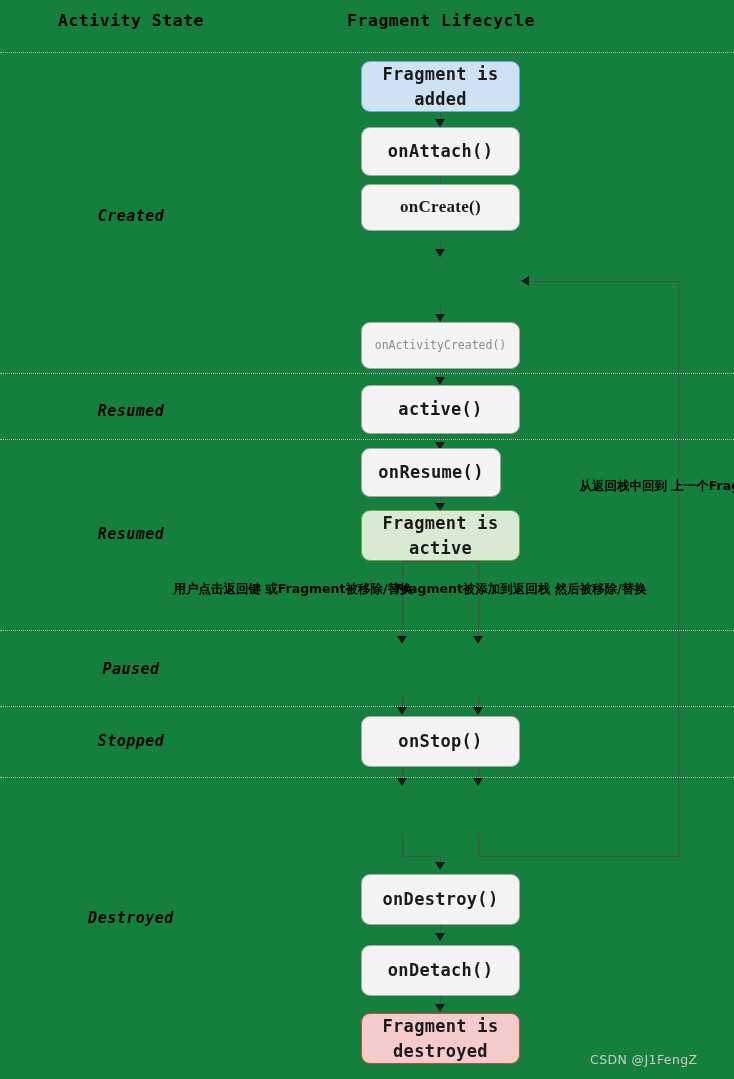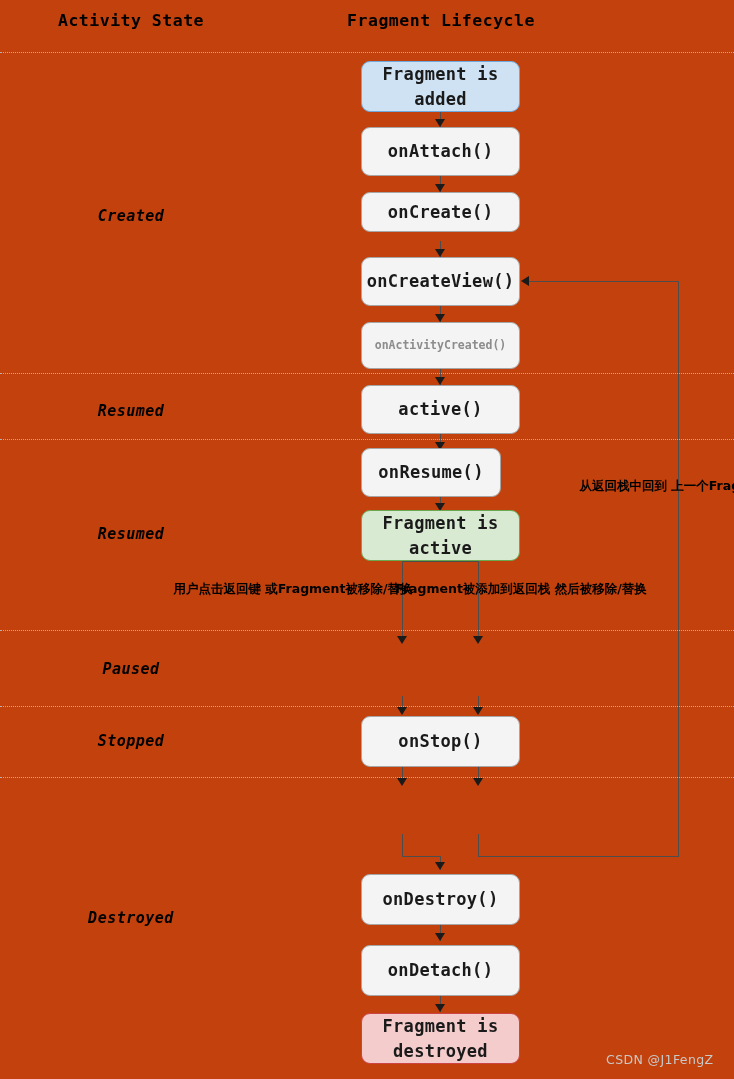--- a/index.html
+++ b/index.html
@@ -4,21 +4,21 @@
 <style>
   html, body {
     margin: 0;
     padding: 0;
     background: #ffffff;
   }
   #canvas {
     position: relative;
     width: 734px;
     height: 1079px;
-    background: #c2410c;
+    background: #15803d;
     overflow: hidden;
     font-family: "DejaVu Sans Mono", "Liberation Mono", monospace;
   }
 
   
   .col-header {
     position: absolute;
     font-family: "DejaVu Sans Mono", "Liberation Mono", monospace;
     font-size: 16.5px;
     font-weight: 700;
@@ -81,21 +81,21 @@
   .node.terminal-active {
     background: #d9ead3;
     border-color: #6aa84f;
   }
   .node.terminal-destroyed {
     background: #f4cccc;
     border-color: #cc4444;
   }
   .node.deprecated {
     font-size: 11.5px;
-    font-weight: 700;
+    font-weight: 400;
     color: #8c8c8c;
     letter-spacing: 0px;
   }
   .node .two-line {
     display: block;
   }
 
   
   .vline {
     position: absolute;
@@ -232,27 +232,24 @@
     <span>
       <span class="two-line">Fragment is</span>
       <span class="two-line">added</span>
     </span>
   </div>
 
   <div class="node callback" style="left:361px; top:127px; width:159px; height:49px;">
     <span>onAttach()</span>
   </div>
 
-  <div class="node callback" style="left:361px; top:192px; width:159px; height:40px;">
+  <div class="node callback" style="left:361px; top:184px; width:159px; height:47px;font-family:Liberation Serif, serif;">
     <span>onCreate()</span>
   </div>
 
-  <div class="node callback" style="left:361px; top:257px; width:159px; height:49px;">
-    <span>onCreateView()</span>
-  </div>
 
   <div class="node callback deprecated" style="left:361px; top:322px; width:159px; height:47px;">
     <span>onActivityCreated()</span>
   </div>
 
   <div class="node callback" style="left:361px; top:385px; width:159px; height:49px;">
     <span>active()</span>
   </div>
 
   <div class="node callback" style="left:361px; top:448px; width:140px; height:49px;">
@@ -295,15 +292,15 @@
   <div class="annotation" style="left:521px; top:580px;">
     <span class="two-line">Fragment被添加到返回栈</span>
     <span class="two-line">然后被移除/替换</span>
   </div>
 
   <div class="annotation" style="left:678px; top:477px;">
     <span class="two-line">从返回栈中回到</span>
     <span class="two-line">上一个Fragment</span>
   </div>
 
-  <div class="watermark" style="left:606px; top:1052px;">CSDN @J1FengZ</div>
+  <div class="watermark" style="left:590px; top:1052px;">CSDN @J1FengZ</div>
 
 </div>
 
 </body></html>

